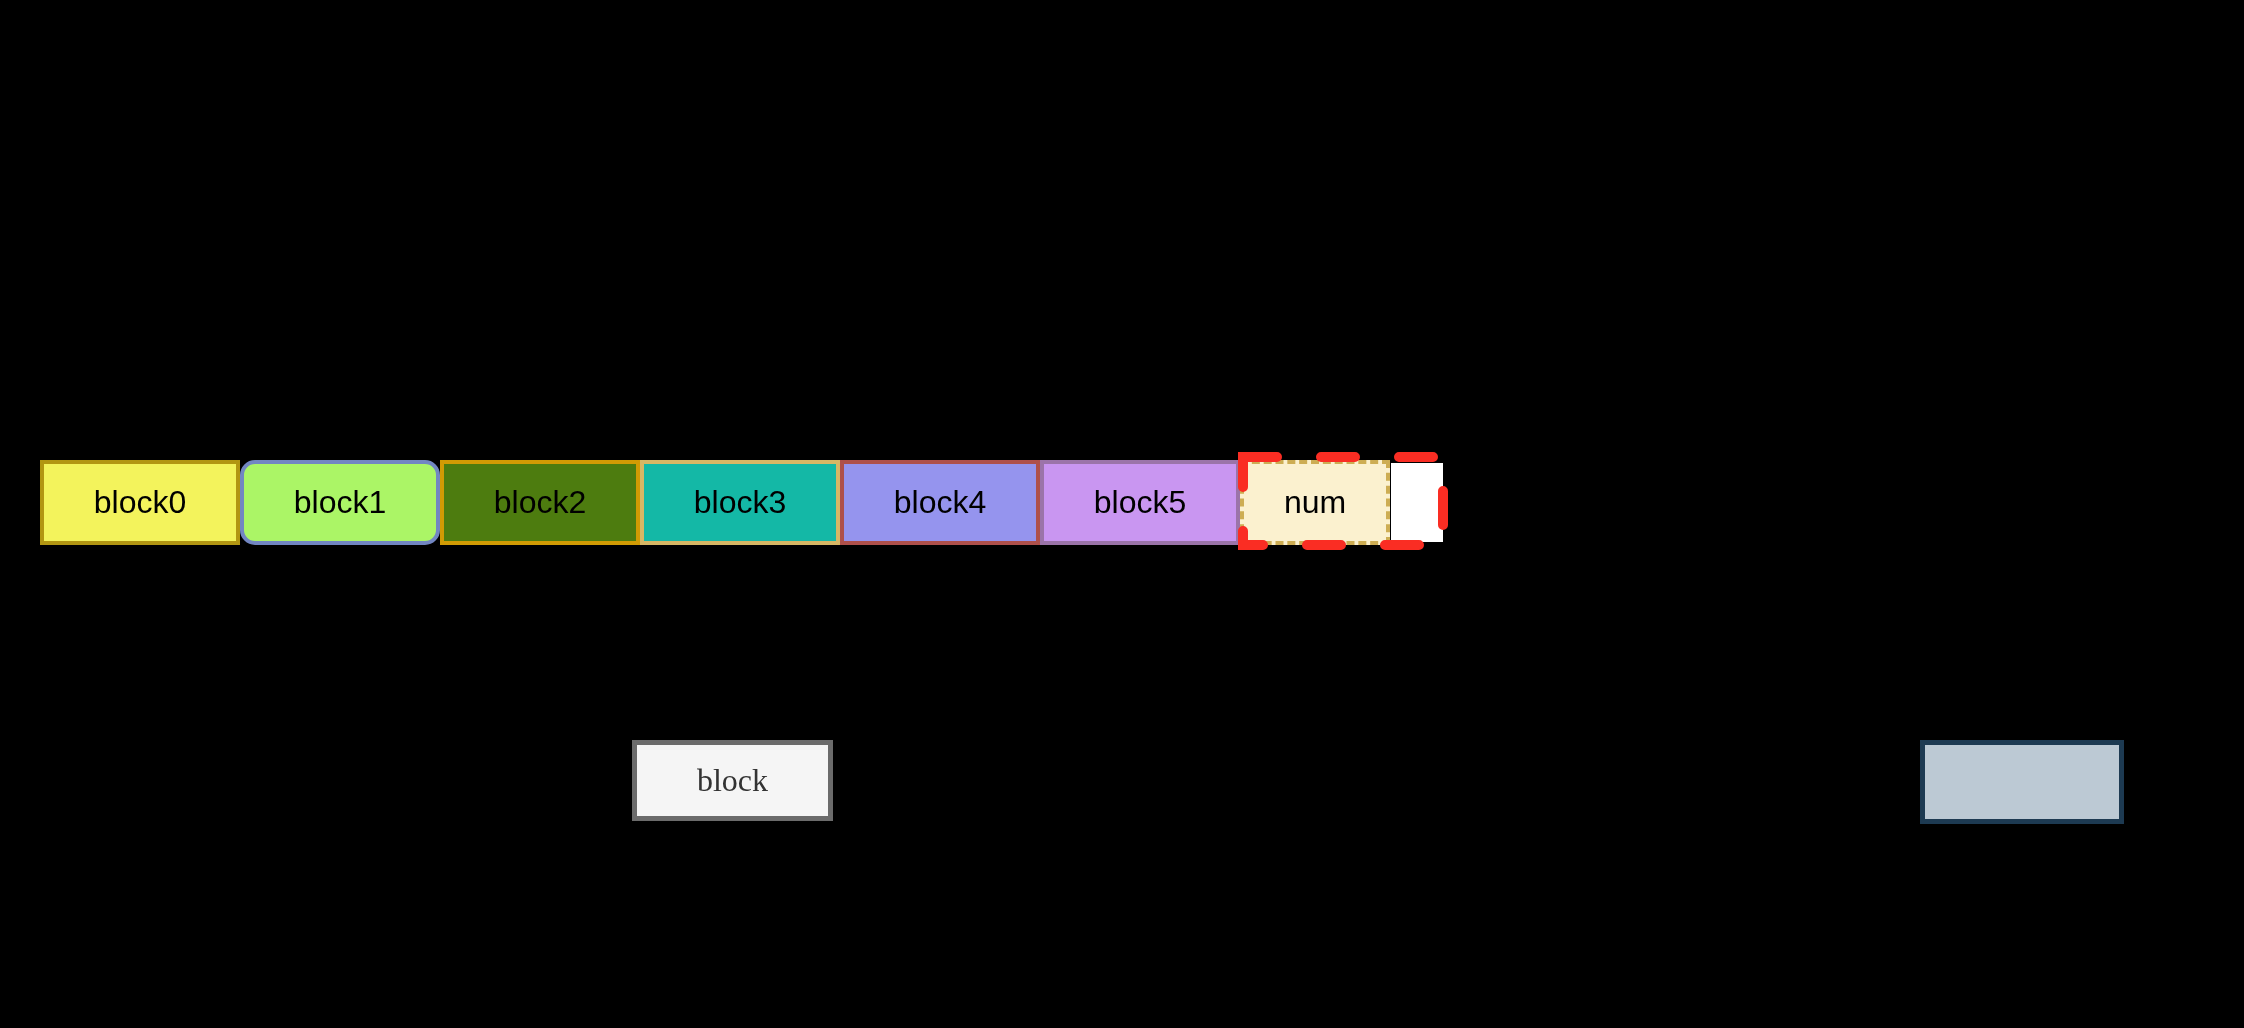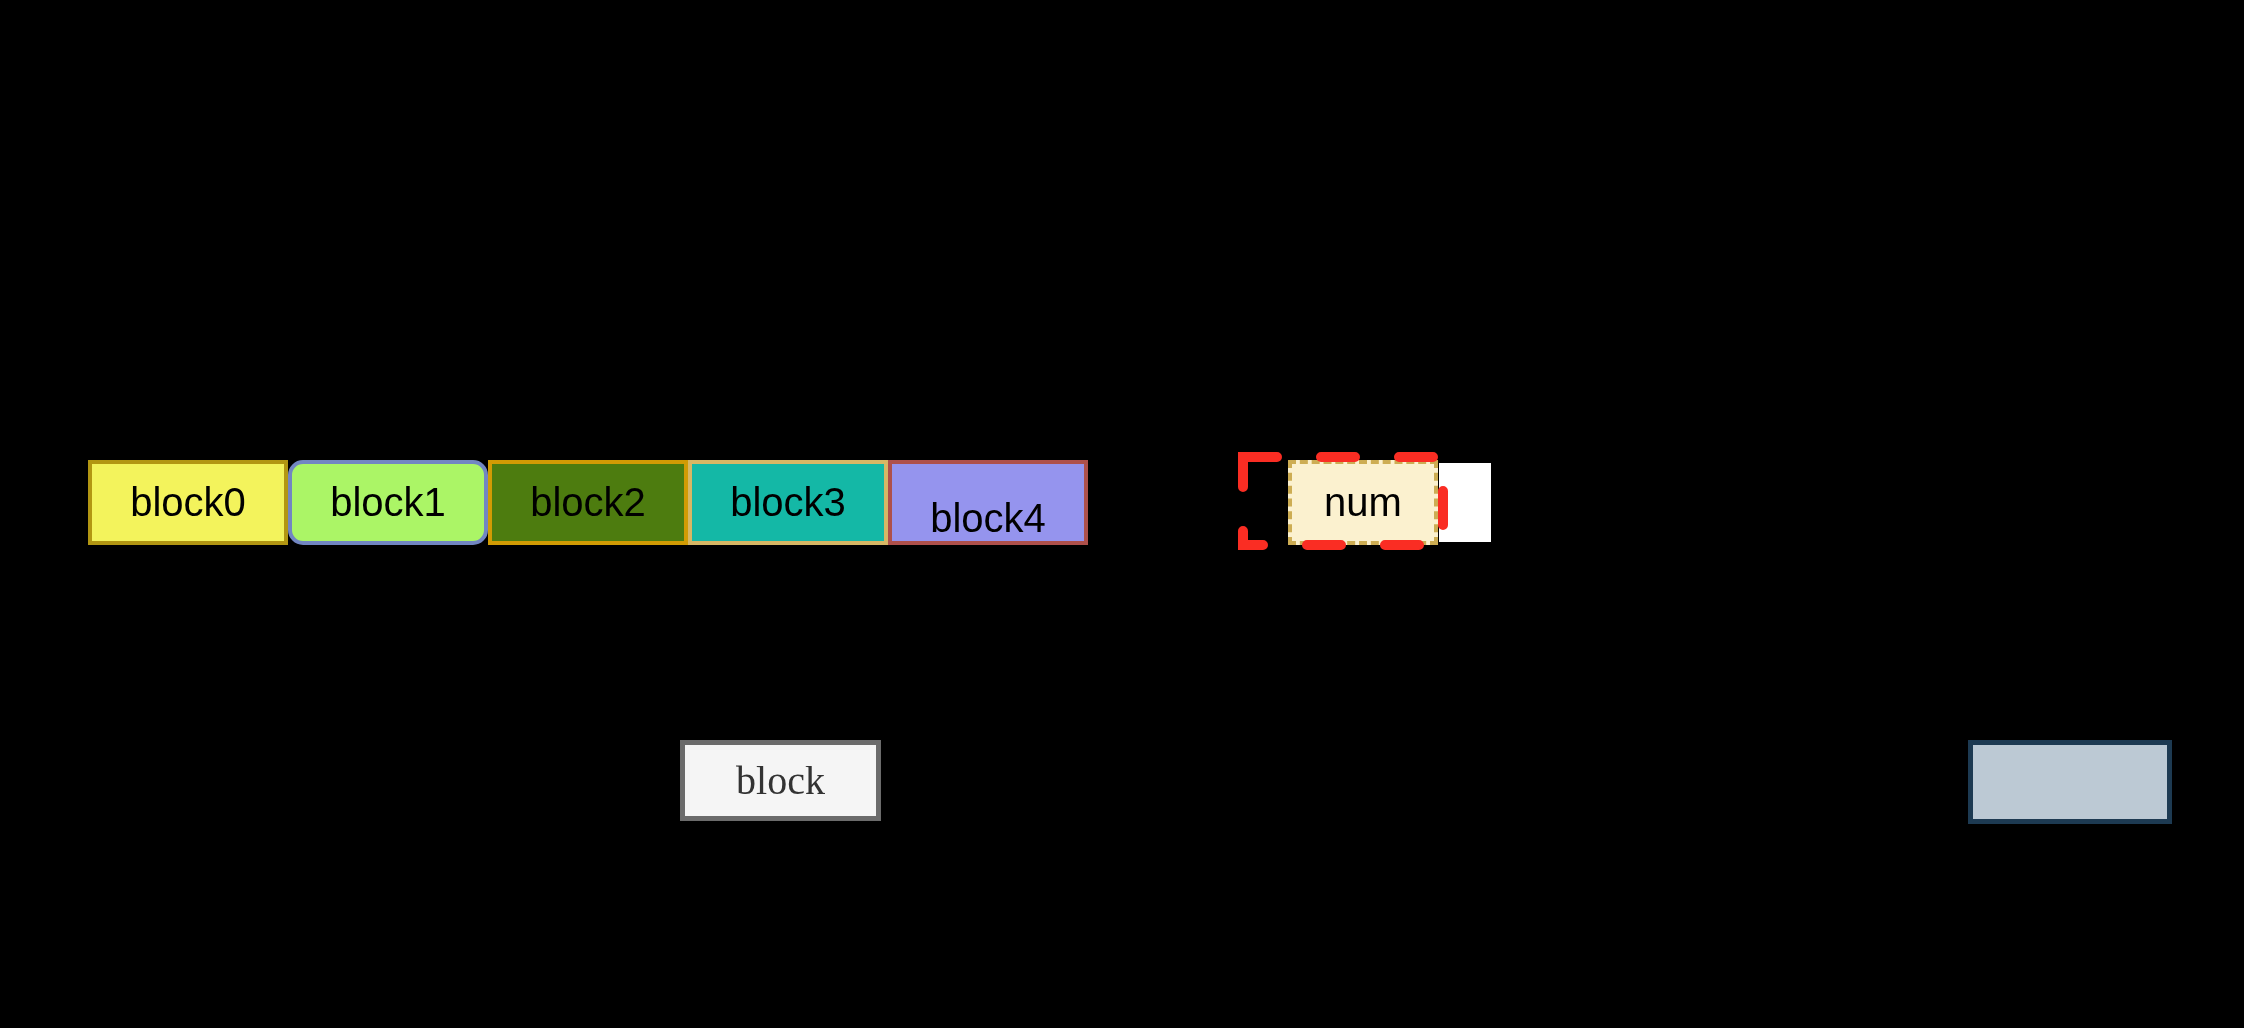--- a/index.html
+++ b/index.html
@@ -17,37 +17,36 @@
     width: 2244px;
     height: 1028px;
     background: #000000;
   }
   .shape {
     position: absolute;
     box-sizing: border-box;
     display: flex;
     align-items: center;
     justify-content: center;
-    font-size: 40px;
+    font-size: 32px;
     color: #000000;
     white-space: nowrap;
-    margin-left: 48px;
   }
   
   .block-cell {
     top: 460px;
     height: 85px;
     width: 200px;
     border: 4px solid transparent;
   }
   .cell-0 { left: 40px; }
   .cell-1 { left: 240px; border-radius: 15px; }
   .cell-2 { left: 440px; }
   .cell-3 { left: 640px; }
-  .cell-4 { left: 840px; align-items: flex-end; }
+  .cell-4 { left: 840px; }
   .cell-5 { left: 1040px; }
   
   .num-cell {
     left: 1240px;
     top: 460px;
     width: 150px;
     height: 85px;
     border: 4px dashed transparent;
   }
   
@@ -96,20 +95,23 @@
   </div>
   <div class="shape block-cell cell-2" style="background-color: #4d7c0f; border-color: rgb(209, 155, 4);">
     <span class="label">block2</span>
   </div>
   <div class="shape block-cell cell-3" style="background-color: #14b8a6; border-color: rgb(215, 183, 101);">
     <span class="label">block3</span>
   </div>
   <div class="shape block-cell cell-4" style="background-color: rgb(149, 148, 238); border-color: rgb(174, 80, 75);">
     <span class="label">block4</span>
   </div>
+  <div class="shape block-cell cell-5" style="background-color: rgb(201, 150, 241); border-color: rgb(155, 116, 169);">
+    <span class="label">block5</span>
+  </div>
 
   <div class="shape num-cell" style="background-color: rgb(251, 241, 207); border-color: rgb(205, 173, 83);">
     <span class="label">num</span>
   </div>
 
   <div class="shape insert-marker" style="background-color: rgb(255, 255, 255);"></div>
 
   <svg class="drop-highlight-svg">
     <rect x="1243" y="457" width="200" height="88" fill="none" stroke-width="10" stroke-dasharray="34 44" stroke-linecap="round" style="stroke: rgb(250, 45, 35);"></rect>
   </svg>

